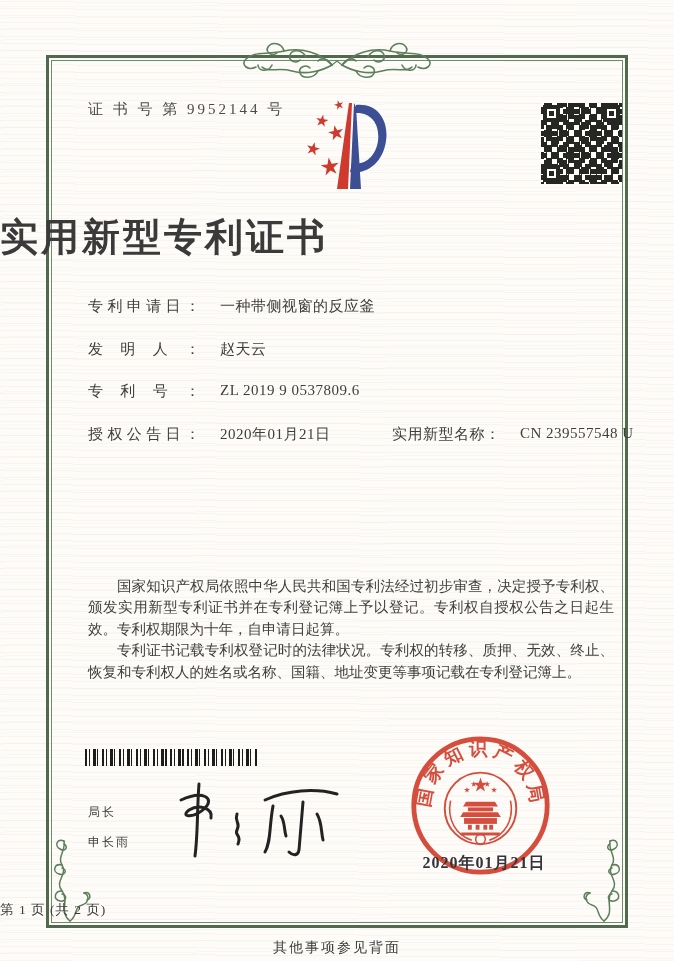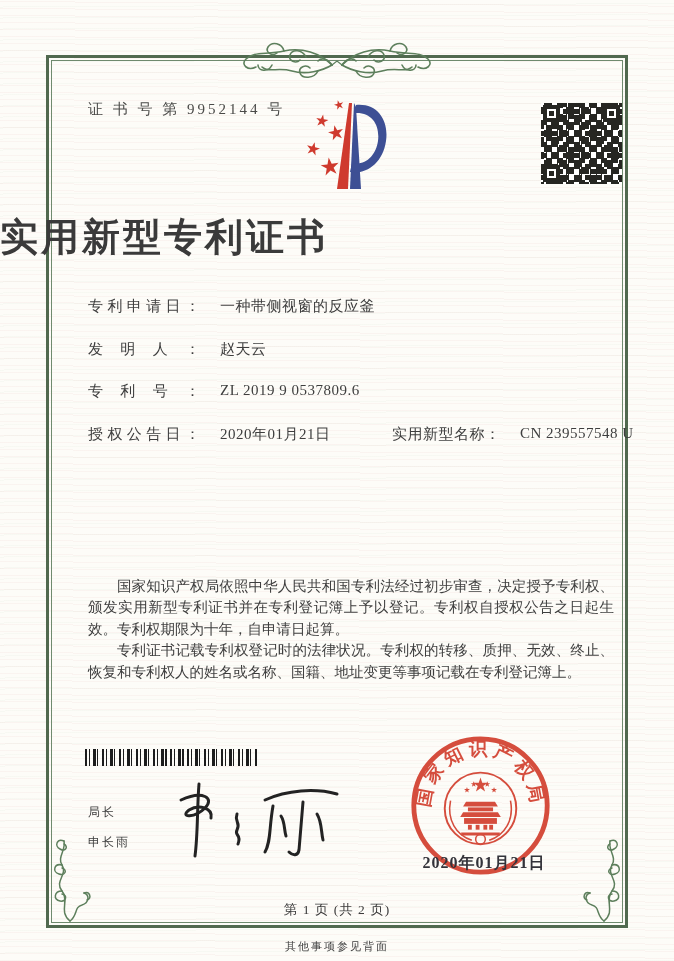--- a/index.html
+++ b/index.html
@@ -64,22 +64,22 @@
       #1c1c1c 12.5px 13.5px, rgba(0,0,0,0) 13.5px 17px);
   }
   .official{position:absolute;left:88px;top:797px;font-size:12px;letter-spacing:2px;line-height:30px;color:#3c3c3c;}
   .signature{position:absolute;left:165px;top:778px;width:190px;height:84px;}
   .seal{position:absolute;left:408px;top:733px;width:145px;height:145px;opacity:0.92;}
   .seal-date{
     position:absolute;left:400px;top:853px;width:168px;
     text-align:center;font-size:16px;font-weight:600;letter-spacing:1px;color:#33333a;
     z-index:3;
   }
-  .page-info{position:absolute;left:0;right:0;top:901px;text-align:center;font-size:13.5px;letter-spacing:1px;color:#3c3c3c;}
-  .back-note{position:absolute;left:0;right:0;top:939px;text-align:center;font-size:11px;letter-spacing:2px;color:#3c3c3c;}
+  .page-info{position:absolute;left:0;right:0;top:901px;font-size:13.5px;letter-spacing:1px;color:#3c3c3c;}
+  .back-note{position:absolute;left:0;right:0;top:939px;text-align:center;font-size:14px;letter-spacing:2px;color:#3c3c3c;}
   .ornament-top{position:absolute;left:232px;top:31px;width:210px;height:56px;}
   .flourish{position:absolute;width:42px;height:92px;}
   .fl-left{left:50px;top:831px;}
   .fl-right{left:582px;top:831px;transform:scaleX(-1);}
 </style>
 </head>
 <body>
 
 <div class="page">
 

